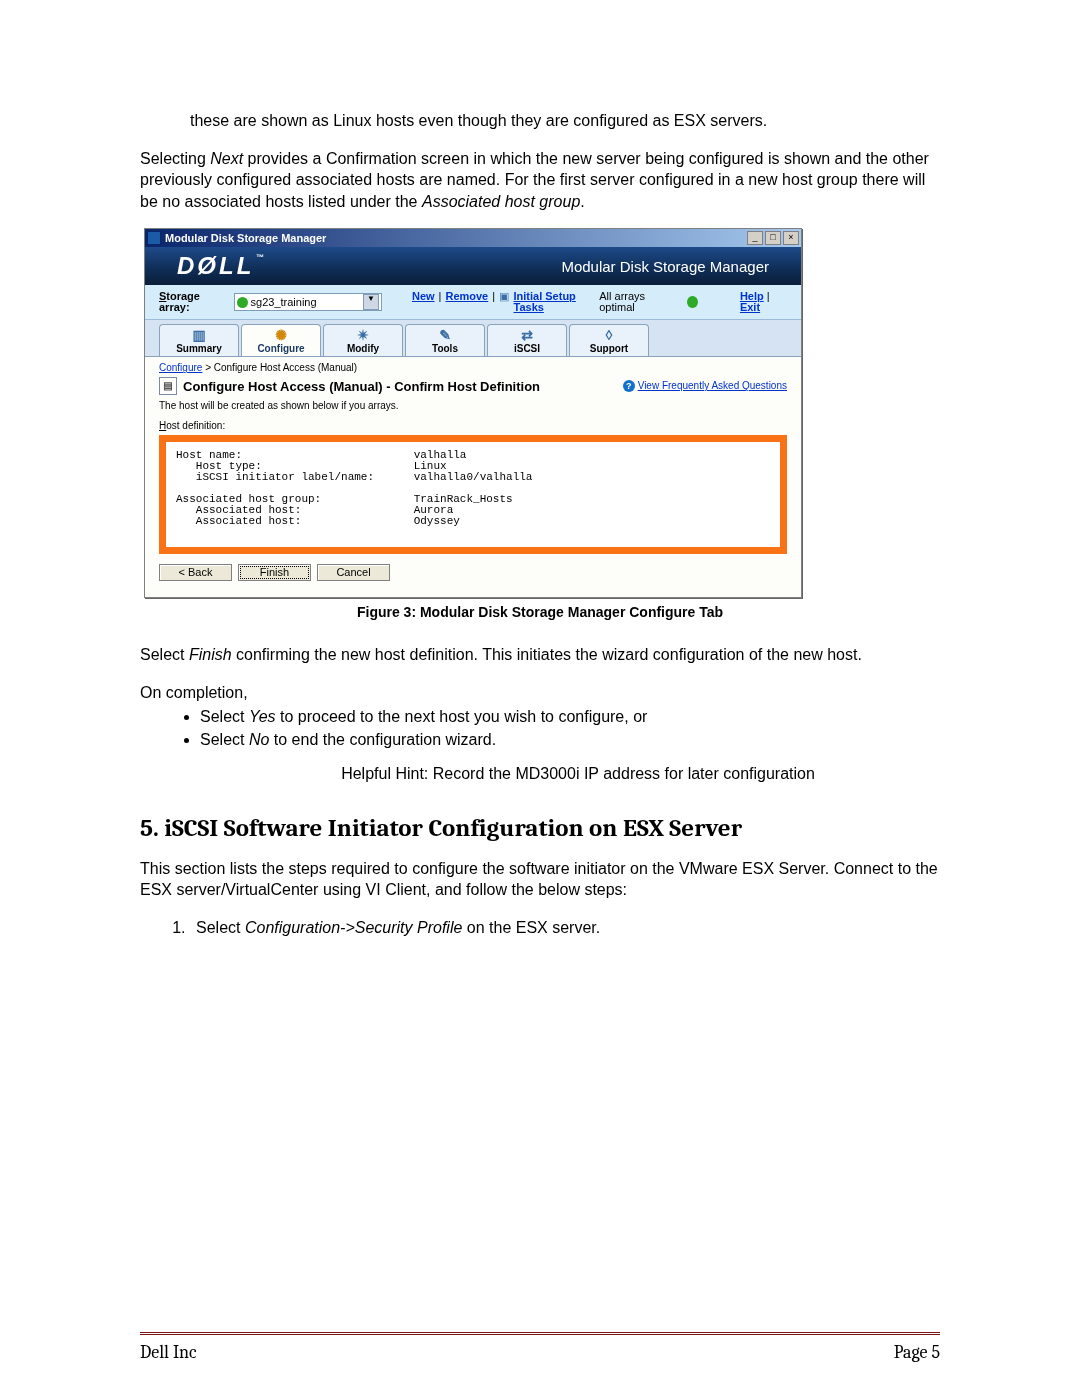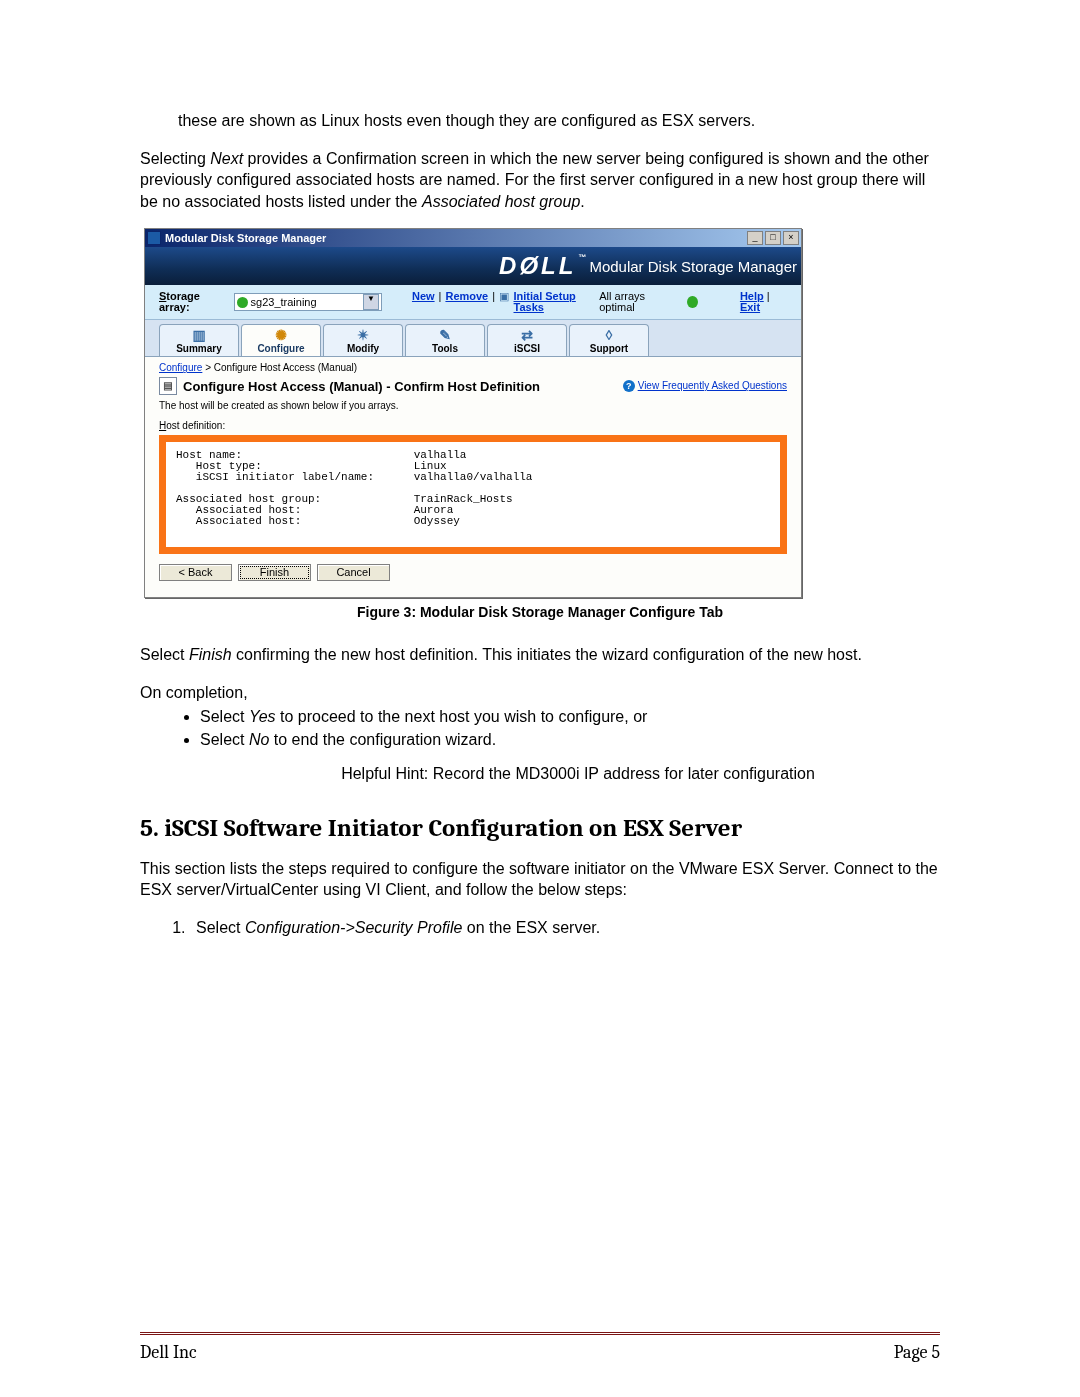--- a/index.html
+++ b/index.html
@@ -46,22 +46,22 @@
   .titlebar .title { flex:1; font-weight:bold; font-size:11px; }
   .win-btns { display:flex; gap:2px;}
   .win-btn { width:14px;height:12px;background:#d4d0c8;border:1px solid #808080;font-size:9px;text-align:center;line-height:10px;color:#000;}
 
   
   .dell-banner {
     background: linear-gradient(to bottom,#1d4a8a 0%,#0f2d55 60%,#0a1e3a 100%);
     height:38px;
     display:flex;
     align-items:center;
-    justify-content:flex-end;
-    padding:0 4px;
+    justify-content:space-between;
+    padding:0 32px;
     color:#fff;
   }
   .dell-logo {
     font-family: Impact, "Arial Black", sans-serif;
     font-size:24px;
     letter-spacing:3px;
     font-weight:bold;
     font-style:italic;
     position:relative;
   }
@@ -167,21 +167,21 @@
     font-family:"Cambria", Georgia, serif;
     font-size:18px;
   }
   .hint { font-size:16px; margin-left:76px; margin-bottom:24px;text-align:center;}
 </style>
 </head>
 <body>
 
 <div class="page">
 
-  <div class="para" style="text-align:left;margin-left:38px">these are shown as Linux hosts even though they are configured as ESX servers.</div>
+  <div class="para" style="text-align:left;margin-left:50px">these are shown as Linux hosts even though they are configured as ESX servers.</div>
 
   <div class="para">
     <span>Selecting </span><span class="italic">Next</span><span> provides a Confirmation screen in which the new server being configured is shown and the other previously configured associated hosts are named.   For the first server configured in a new host group there will be no associated hosts listed under the </span><span class="italic">Associated host group</span><span>.</span>
   </div>
 
   <div class="app-window">
     <div class="titlebar">
       <span class="tb-icon"></span>
       <span class="title">Modular Disk Storage Manager</span>
       <div class="win-btns">

